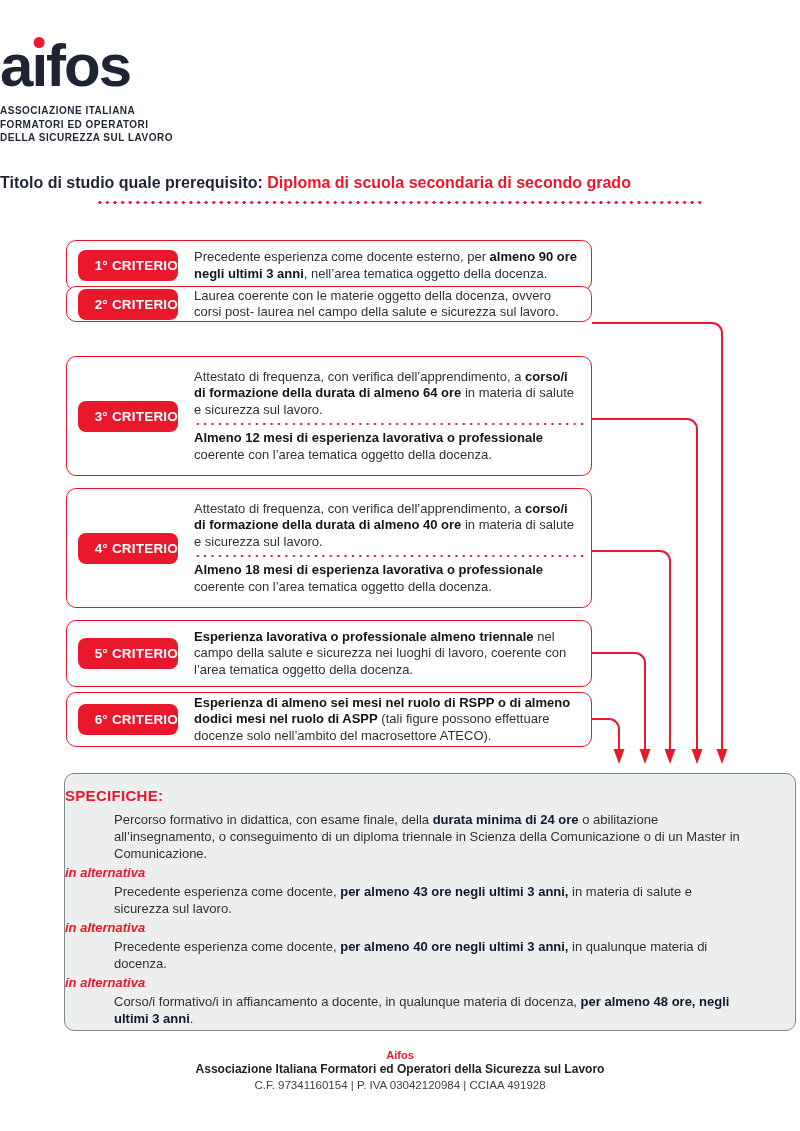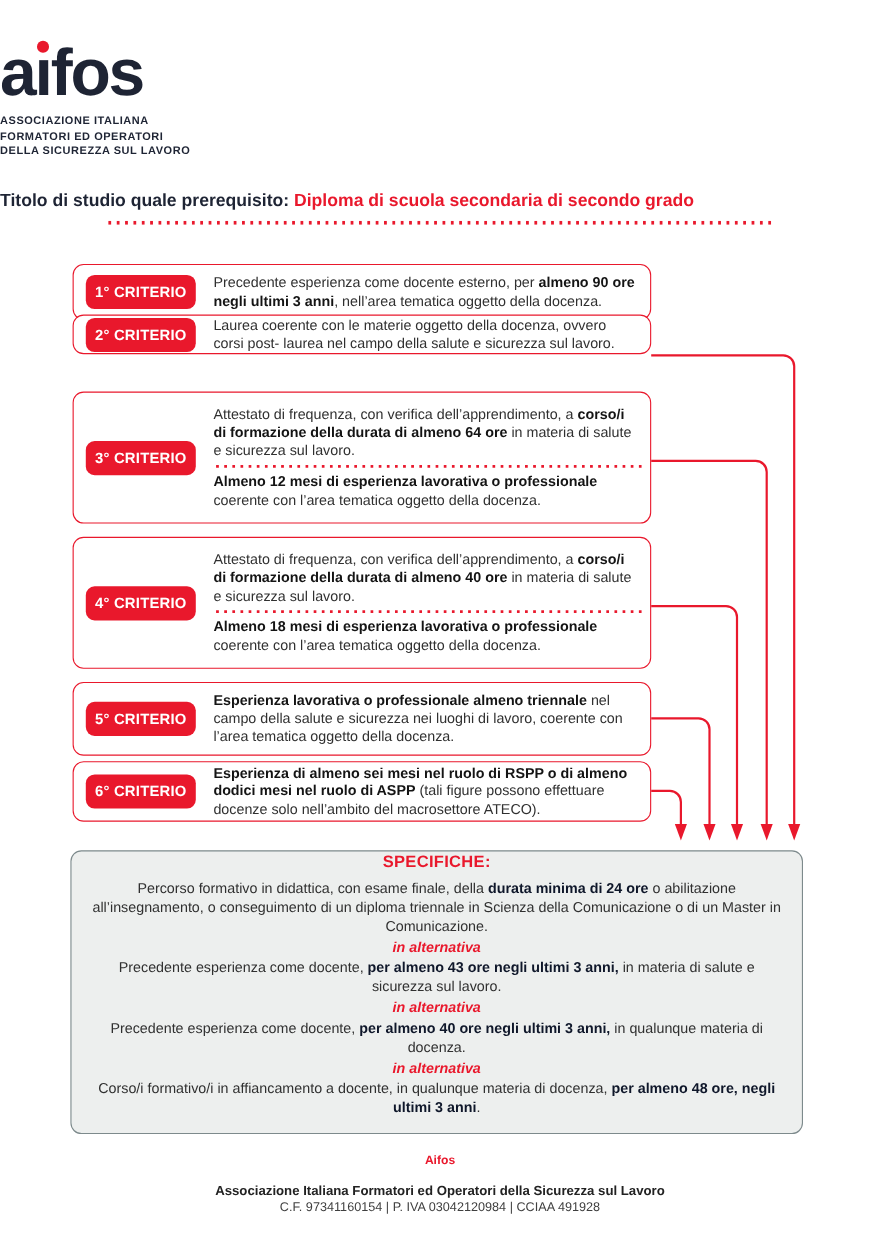--- a/index.html
+++ b/index.html
@@ -36,42 +36,42 @@
   
   .crit{position:absolute;left:66px;width:526px;border:1.5px solid var(--red);border-radius:10px;
         display:flex;align-items:center;background:#fff}
   .c1{top:240px;height:51px}
   .c2{top:286px;height:36px}
   .c3{top:356px;height:120px}
   .c4{top:488px;height:120px}
   .c5{top:620px;height:67px}
   .c6{top:692px;height:55px}
   .badge{flex:0 0 auto;margin-left:11px;background:var(--red);color:#fff;font-weight:700;
-         font-size:13.5px;padding:8px 0;width:100px;text-align:center;border-radius:8px;letter-spacing:.2px}
+         font-size:13.5px;padding:8px 0;width:100px;text-align:right;border-radius:8px;letter-spacing:.2px}
   .crit-text{flex:1;padding:0 14px 0 16px;font-size:13px;line-height:16.5px;color:var(--text)}
   .crit-text p{margin:0}
   .crit-text b{color:#141414}
   .dotsep{height:4px;margin:4px -8px 4px 0;
     background-image:radial-gradient(circle,var(--red) 1.3px,transparent 1.5px);
     background-size:7.4px 4px;background-repeat:repeat-x;background-position:left center}
 
   
   .connectors{position:absolute;top:0;left:0;pointer-events:none}
 
   
-  .spec{position:absolute;left:64px;top:773px;width:666px;height:258px;background:var(--specbg);
-        border:1.5px solid var(--specborder);border-radius:10px;text-align:center;padding-top:1px}
+  .spec{position:absolute;left:64px;top:773px;width:732px;height:258px;background:var(--specbg);
+        border:1.5px solid var(--specborder);border-radius:10px;text-align:left;padding-top:13px}
   .spec h2{margin:0 0 7px;font-size:15px;color:var(--red);letter-spacing:.3px;font-weight:700}
   .spec-p{margin:0 auto;max-width:632px;font-size:13px;line-height:17px;color:var(--text)}
   .spec-p b{color:#0f172a}
   .alt{margin:3px 0;font-size:13px;font-weight:700;font-style:italic;color:var(--red)}
 
   
   .footer{position:absolute;top:1049px;left:0;width:800px;text-align:center;color:#3f3f3f}
-  .f1{font-size:11px;font-weight:700;color:var(--red);margin-bottom:14px}
+  .f1{font-size:11px;font-weight:700;color:var(--red);margin-bottom:1px}
   .f2{font-size:12px;font-weight:700;color:#222;margin-bottom:2px}
   .f3{font-size:11.5px;line-height:14px}
 </style>
 </head>
 <body>
 
 <div class="page">
 
   <div class="logo-block">
     <div class="logo-inner">

